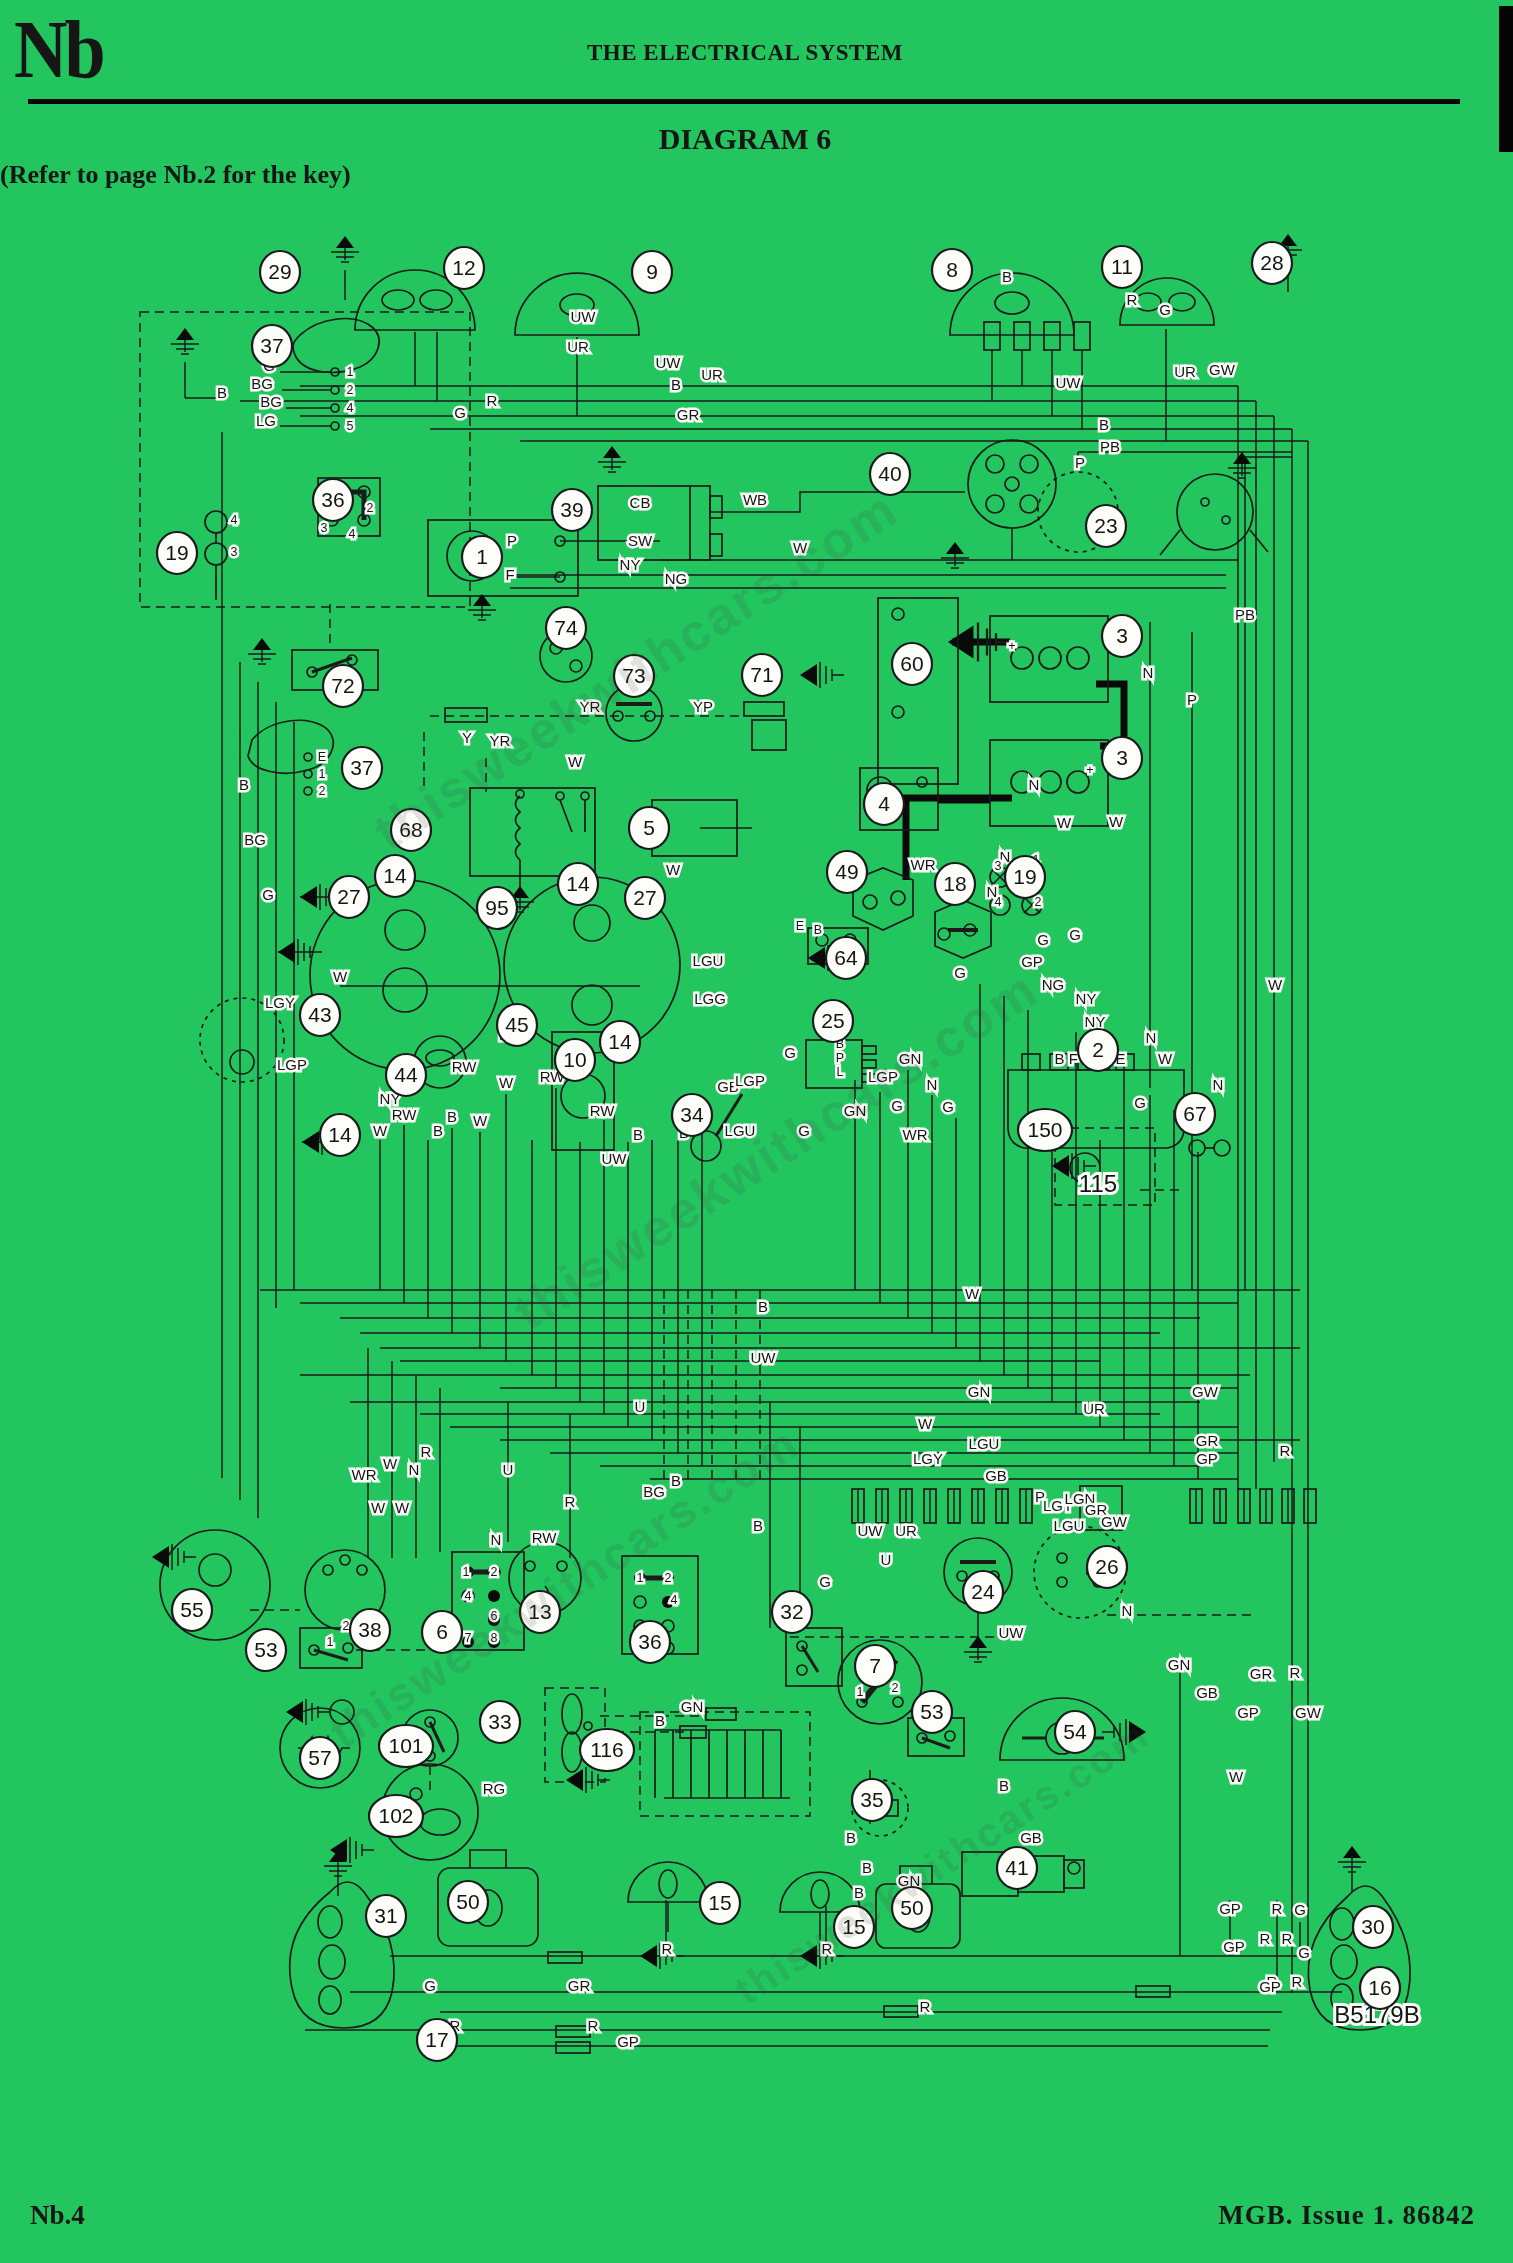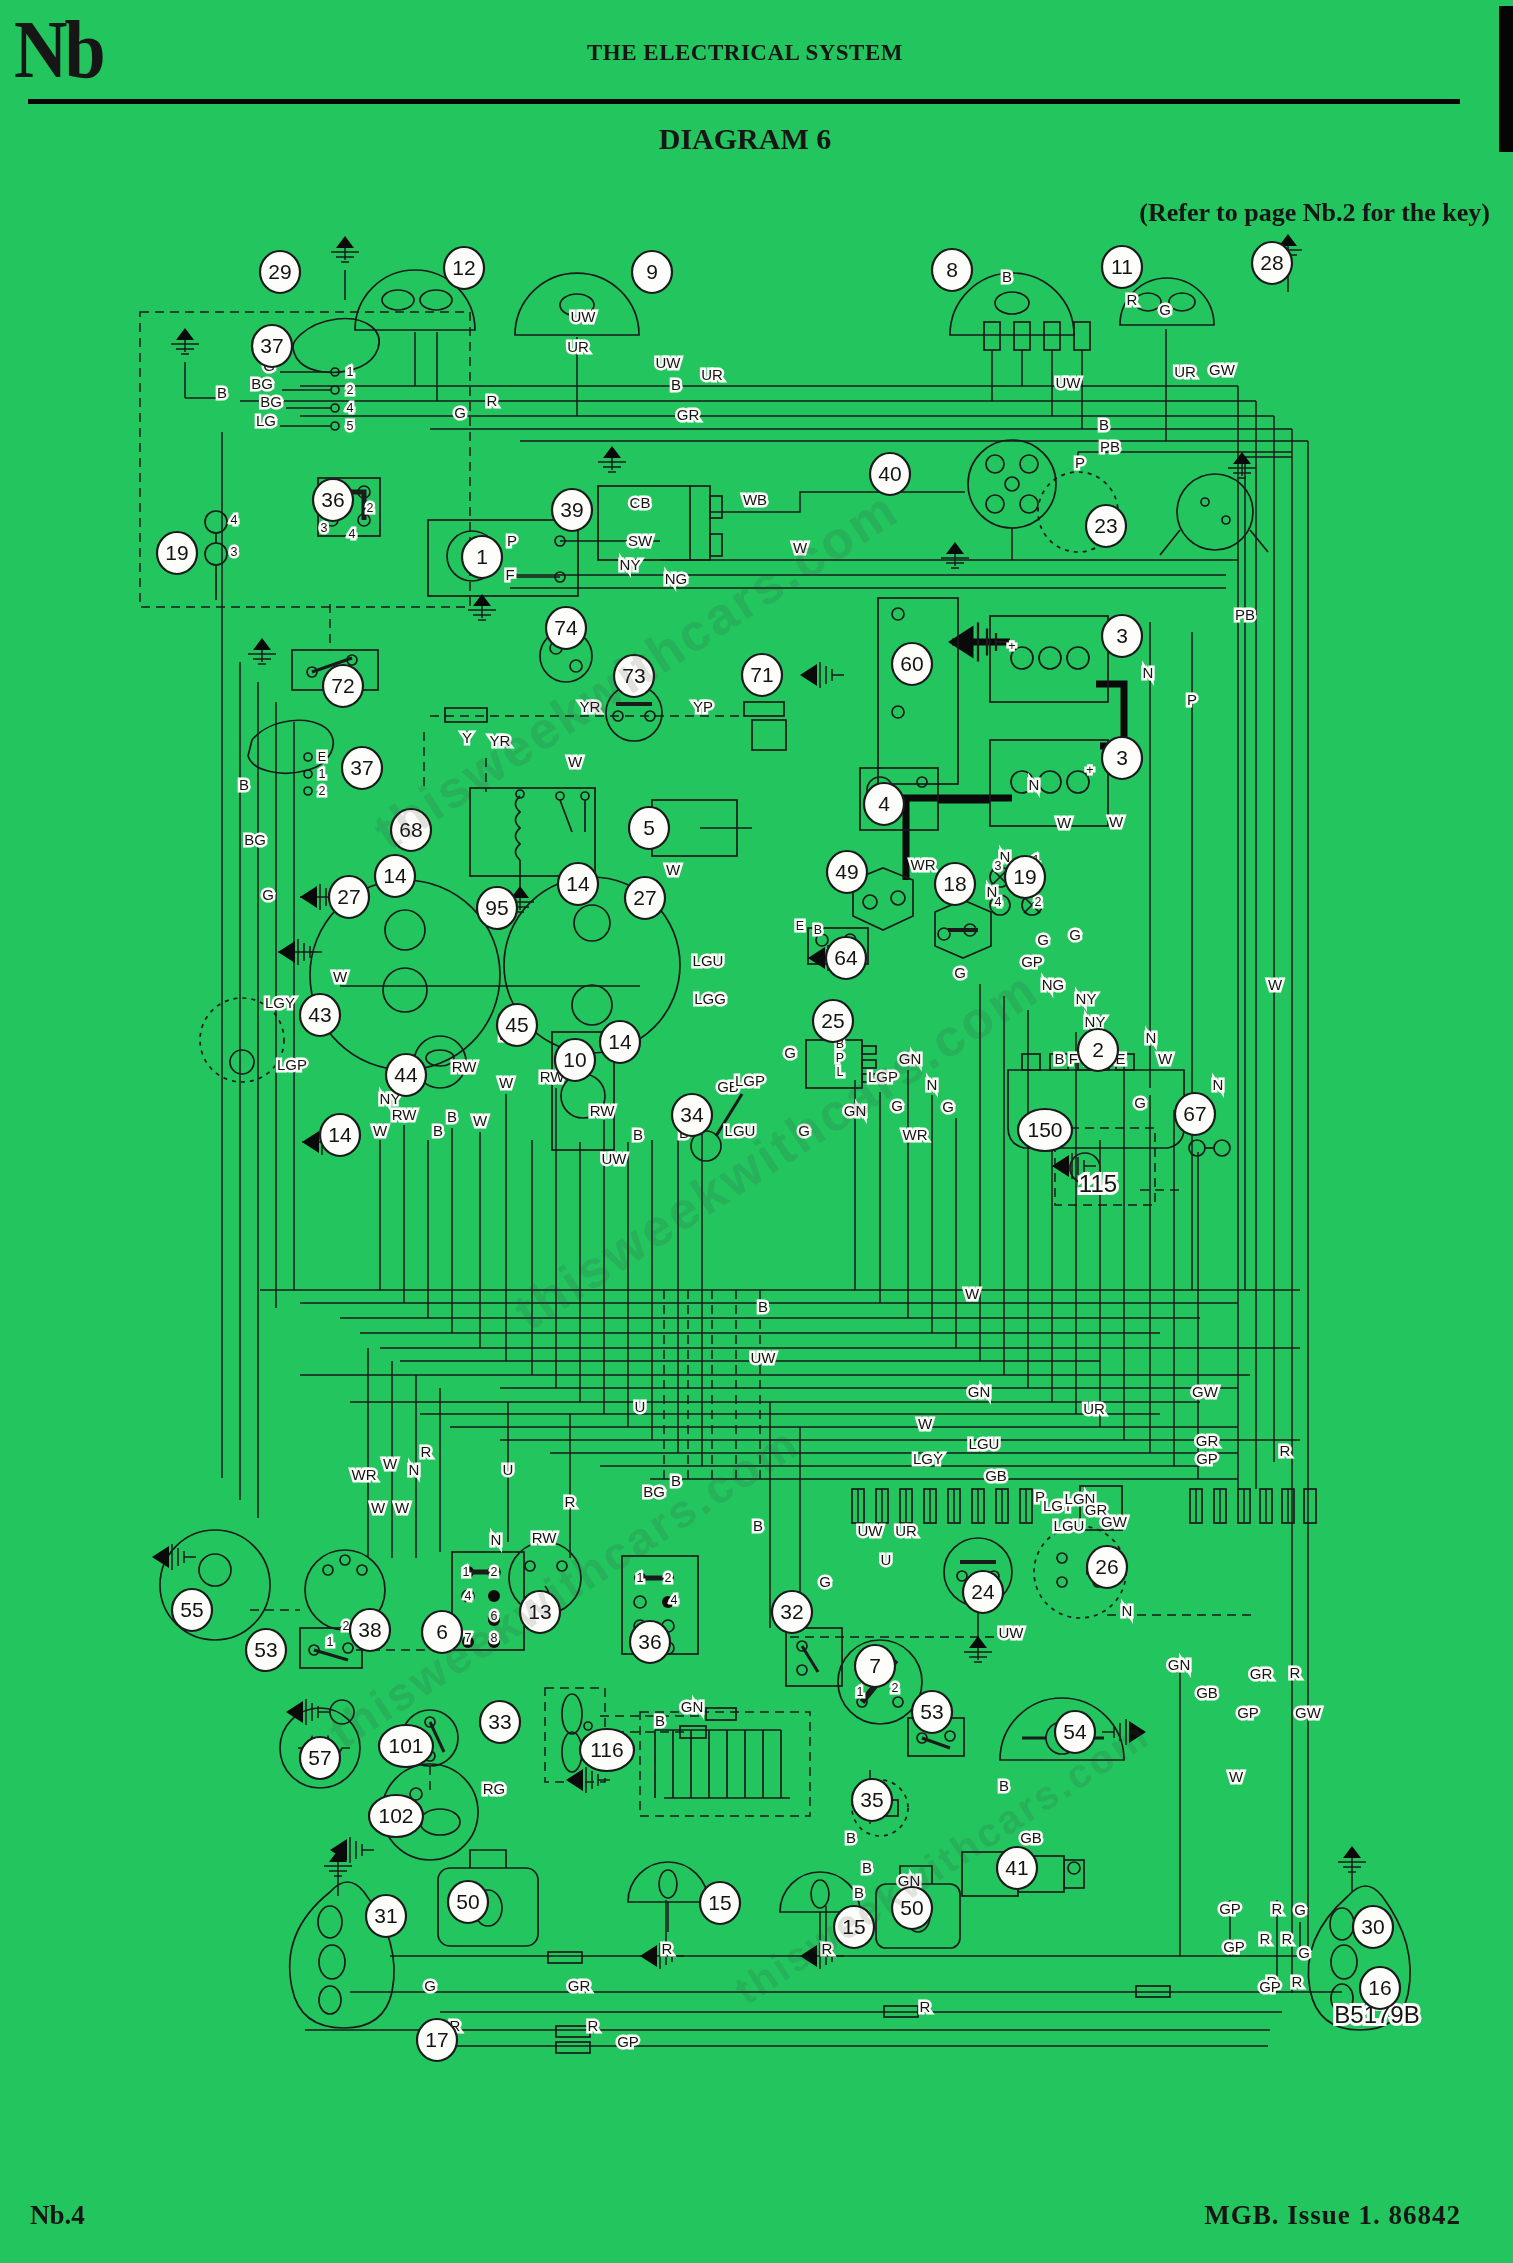--- a/index.html
+++ b/index.html
@@ -6,25 +6,25 @@
   .page{position:relative;width:1513px;height:2263px;background:#22c55e;overflow:hidden;
         font-family:"Liberation Sans",sans-serif;color:#161616;}
   .hdr-nb{position:absolute;left:14px;top:2px;font-family:"Liberation Serif",serif;
           font-weight:700;font-size:74px;letter-spacing:-3px;transform:scaleY(1.12);transform-origin:top left;}
   .hdr-title{position:absolute;left:0;top:40px;width:1490px;text-align:center;
              font-family:"Liberation Serif",serif;font-weight:700;font-size:23px;letter-spacing:.5px;}
   .rule{position:absolute;left:28px;top:99px;width:1432px;height:5px;background:#050505;}
   .corner-mark{position:absolute;right:0;top:6px;width:14px;height:146px;background:#050505;}
   .d-title{position:absolute;left:0;top:122px;width:1490px;text-align:center;
            font-family:"Liberation Serif",serif;font-weight:700;font-size:30px;}
-  .d-sub{position:absolute;left:0;top:160px;width:1490px;text-align:right;
-         font-family:"Liberation Serif",serif;font-weight:700;font-size:26px;margin-top:38px;}
+  .d-sub{position:absolute;left:0;top:160px;width:1490px;text-align:left;
+         font-family:"Liberation Serif",serif;font-weight:700;font-size:26px;}
   .footer-left{position:absolute;left:30px;top:2200px;font-family:"Liberation Serif",serif;
                font-weight:700;font-size:27px;text-align:right;}
-  .footer-right{position:absolute;right:52px;top:2200px;font-family:"Liberation Serif",serif;
+  .footer-right{position:absolute;right:38px;top:2200px;font-family:"Liberation Serif",serif;
                 font-weight:700;font-size:27px;letter-spacing:1px;}
   .wm{position:absolute;color:rgba(70,70,70,.15);font-weight:700;letter-spacing:3px;
       transform:rotate(-33deg);pointer-events:none;white-space:nowrap;z-index:5;}
   .wm1{left:330px;top:640px;font-size:52px;}
   .wm2{left:470px;top:1120px;font-size:52px;}
   .wm3{left:290px;top:1560px;font-size:46px;}
   .wm4{left:700px;top:1840px;font-size:40px;}
   svg#diagram-svg{position:absolute;left:0;top:0;z-index:2;}
   .w{fill:none;stroke:#1b1b1b;stroke-width:1.5;}
   .cmp{fill:none;stroke:#1b1b1b;stroke-width:1.7;}

